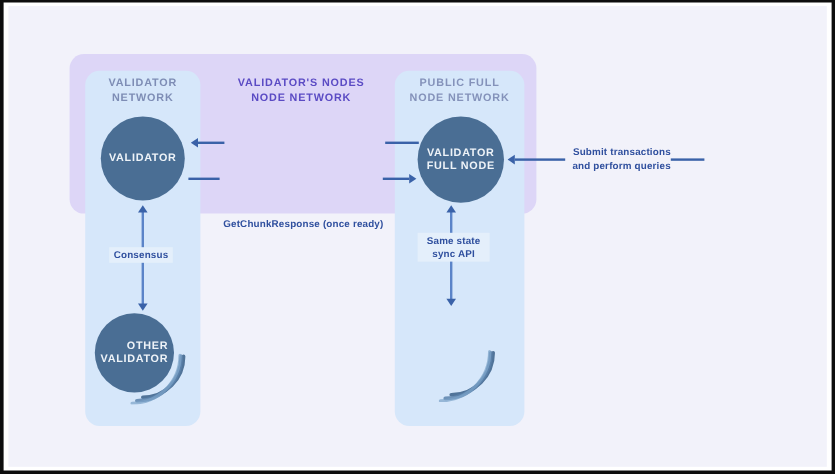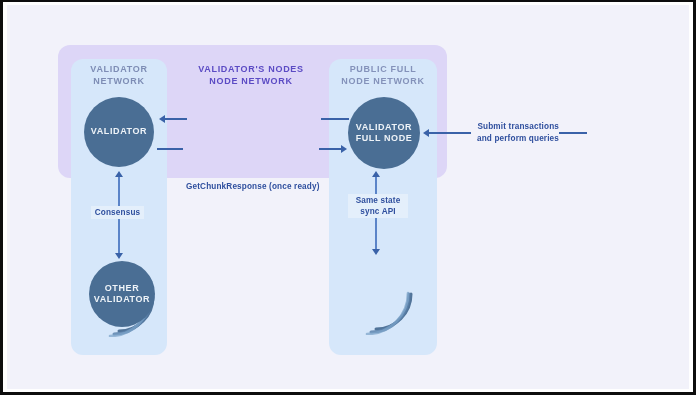--- a/index.html
+++ b/index.html
@@ -86,21 +86,21 @@
     text-align: center;
     font-size: 9px;
     font-weight: bold;
     letter-spacing: 0.6px;
     line-height: 11.5px;
     z-index: 6;
   }
   #node-validator      { left: 77px;  top: 92px;  width: 70px; height: 70px; }
   #node-vfullnode      { left: 341px; top: 92px;  width: 72px; height: 72px; }
   #node-clients        { left: 578px; top: 92px;  width: 70px; height: 70px; }
-  #node-othervalidator { left: 82px;  top: 256px; width: 66px; height: 66px; }
+  #node-othervalidator { left: 72px;  top: 256px; width: 66px; height: 66px; text-align: right; }
   #node-publicnodes    { left: 334px; top: 252px; width: 68px; height: 68px; }
 
   
   .stack { position: absolute; z-index: 5; pointer-events: none; }
 
   
   .line-h {
     position: absolute;
     height: 1.6px;
     background: #3a62a8;

